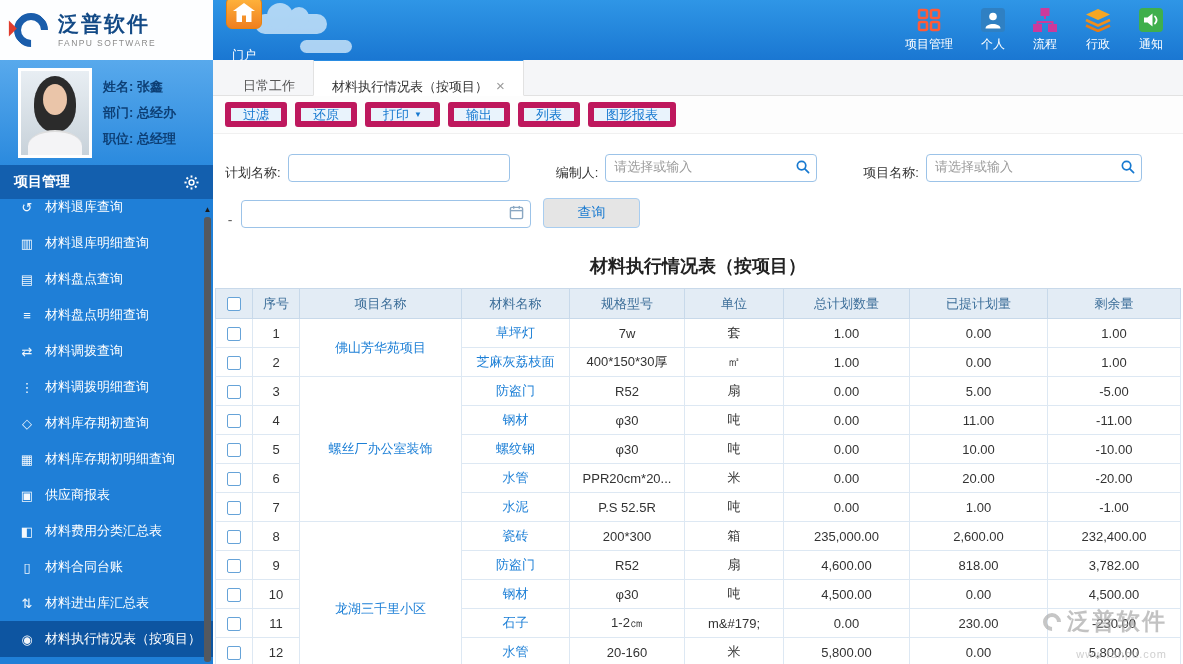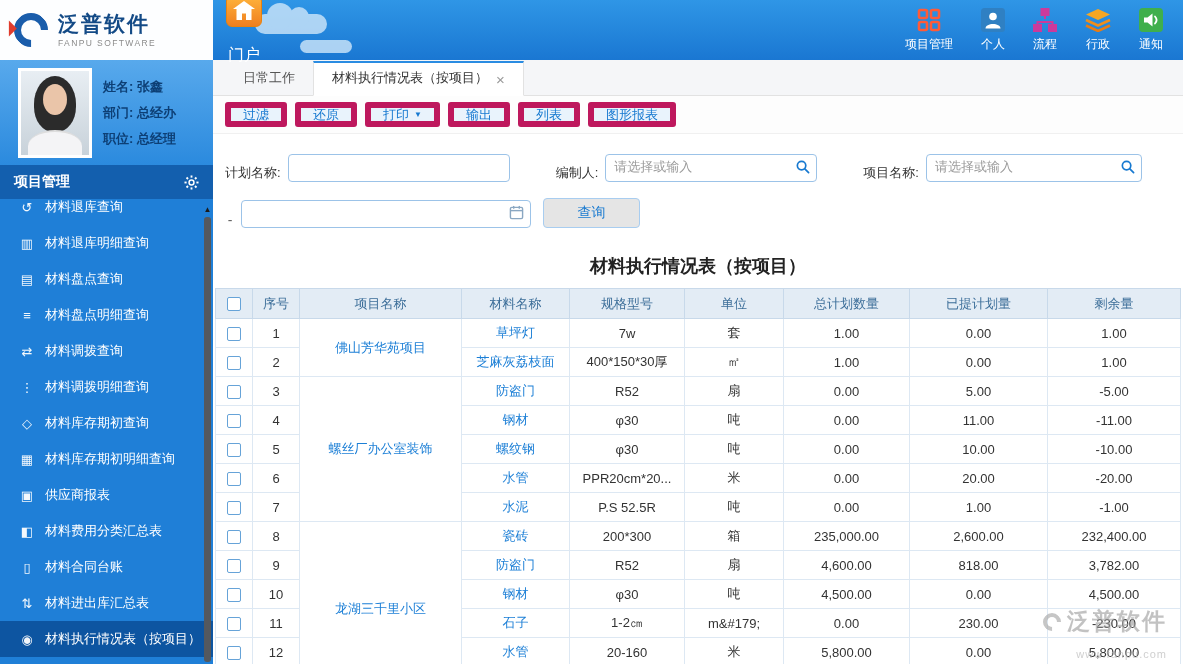--- a/index.html
+++ b/index.html
@@ -8,21 +8,21 @@
 
   
   .topbar{grid-area:1/1/2/3;display:flex;align-items:center;background:linear-gradient(180deg,#2f96e6 0%,#1a77d2 100%);position:relative;}
   .logo-area{flex:0 0 213px;height:60px;background:#fdfeff;display:flex;align-items:center;gap:10px;padding-left:14px;box-sizing:border-box;}
   .logo-mark{width:34px;height:34px;border-radius:50%;border:7px solid #1a5dab;border-right-color:transparent;transform:rotate(45deg);position:relative;box-sizing:border-box;flex:0 0 34px;}
   .logo-mark::after{content:"";position:absolute;width:0;height:0;border:8px solid transparent;border-left-color:#e03c2d;left:-9px;bottom:-7px;transform:rotate(-45deg);}
   .logo-cn{font-size:21px;font-weight:bold;color:#134a86;letter-spacing:2px;line-height:1.1;}
   .logo-en{font-size:8.5px;color:#8b8b8b;letter-spacing:1.4px;margin-top:2px;}
   .portal{margin-left:13px;display:flex;flex-direction:column;align-items:center;cursor:pointer;z-index:2;}
   .portal-icon{width:36px;height:32px;background:linear-gradient(#ffb43c,#f07f1f);border:1px solid #e8820f;border-radius:6px;display:flex;align-items:center;justify-content:center;box-sizing:border-box;}
-  .portal-label{color:#fff;font-size:16px;margin-top:18px;}
+  .portal-label{color:#fff;font-size:12px;margin-top:18px;}
   .cloud{position:absolute;background:#cfe7fa;opacity:.8;border-radius:20px;}
   .cloud1{left:255px;top:14px;width:72px;height:20px;}
   .cloud1::before{content:"";position:absolute;left:12px;top:-11px;width:26px;height:26px;background:inherit;border-radius:50%;}
   .cloud1::after{content:"";position:absolute;left:34px;top:-7px;width:20px;height:20px;background:inherit;border-radius:50%;}
   .cloud2{left:300px;top:40px;width:52px;height:13px;}
   .top-nav{margin-left:auto;display:flex;gap:28px;padding-right:20px;align-items:flex-end;}
   .nav-item{display:flex;flex-direction:column;align-items:center;cursor:pointer;}
   .nav-icon{height:26px;display:flex;align-items:center;}
   .nav-label{color:#fff;font-size:12px;margin-top:3px;white-space:nowrap;}
 
@@ -41,21 +41,21 @@
   .menu-item{height:36px;display:flex;align-items:center;padding-left:18px;color:#fff;font-size:13px;cursor:pointer;white-space:nowrap;}
   .menu-item.active{background:#0d55a1;}
   .mi-icon{width:18px;margin-right:9px;font-size:13px;text-align:center;opacity:.95;}
   .side-scroll{position:absolute;right:1px;top:145px;bottom:2px;width:9px;display:flex;flex-direction:column;align-items:center;z-index:3;}
   .ss-arrow{font-size:8px;color:#1b1b1b;line-height:10px;cursor:pointer;}
   .ss-thumb{flex:1;width:7px;background:#54585e;border-radius:3px;margin-top:2px;cursor:grab;}
 
   
   .content{grid-area:2/2/3/3;background:#fff;position:relative;overflow:hidden;}
   .tabbar{height:36px;background:#f5f6f8;border-bottom:1px solid #e2e2e2;display:flex;align-items:flex-end;padding-left:12px;box-sizing:border-box;}
-  .tab{height:35px;display:flex;align-items:flex-end;padding:8px 18px;font-size:13px;color:#555;cursor:pointer;box-sizing:border-box;}
+  .tab{height:35px;display:flex;align-items:flex-start;padding:17px 18px;font-size:13px;color:#555;cursor:pointer;box-sizing:border-box;}
   .tab.active{background:#fff;border:1px solid #e2e2e2;border-bottom:1px solid #fff;border-top:2px solid #2a8ce2;color:#333;margin-bottom:-1px;gap:8px;}
   .tab-close{color:#999;font-size:15px;line-height:1;cursor:pointer;}
   .toolbar{height:37px;display:flex;align-items:center;gap:8px;padding-left:12px;background:#fdfdfd;border-bottom:1px solid #f0f0f0;}
   .tbtn{background:#e9f3fc;border:6px solid #be185d;color:#1779d0;font-size:13px;height:25px;padding:0 12px;border-radius:3px;display:flex;align-items:center;gap:5px;cursor:pointer;font-family:inherit;}
   .caret{font-size:8px;color:#1779d0;}
   .filters{padding:4px 12px 12px;}
   .frow{display:flex;align-items:flex-end;margin-top:16px;}
   .flabel{font-size:13px;color:#333;margin-right:7px;white-space:nowrap;}
   .gap{margin-left:46px;}
   .finput{height:28px;border:1px solid #9cc3e8;border-radius:4px;background:#fff;box-sizing:border-box;display:flex;align-items:center;padding:0 6px 4px 0;}

